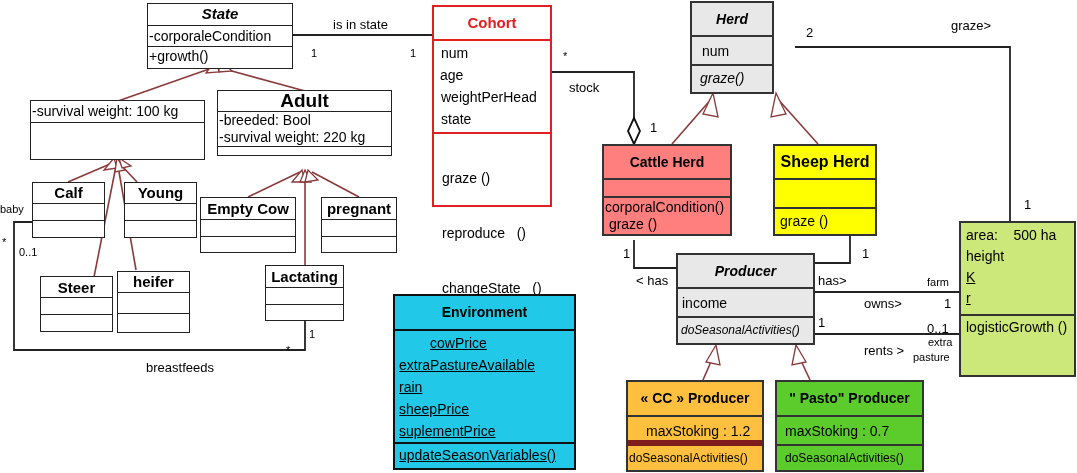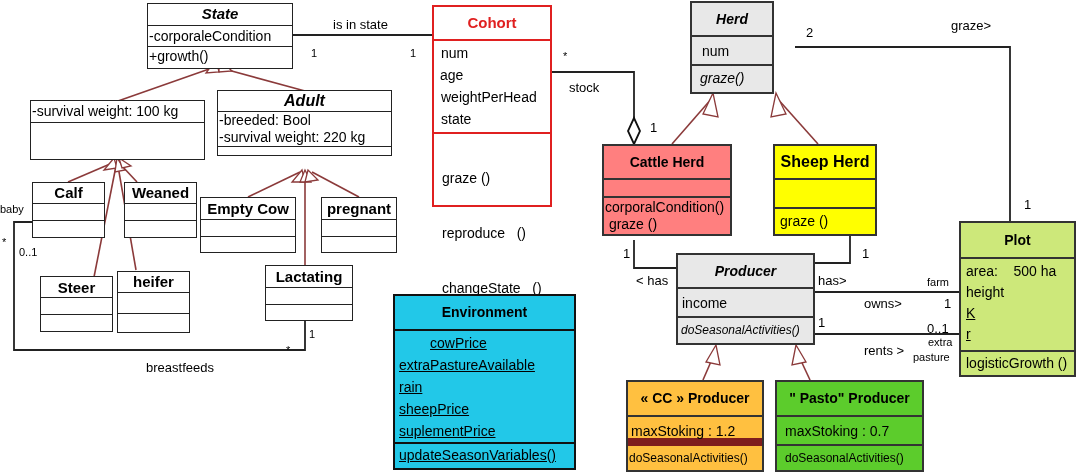--- a/index.html
+++ b/index.html
@@ -78,36 +78,36 @@
   <div class="sec" style="height:21px;line-height:20px;font-size:14px;padding-left:1px;">-corporaleCondition</div>
   <div class="sec" style="height:20px;line-height:19px;font-size:14px;padding-left:1px;">+growth()</div>
 </div>
 
 <div class="cls thin" style="left:30px;top:100px;width:175px;height:60px;">
   <div class="sec" style="height:22px;line-height:21px;font-size:14px;padding-left:1px;">-survival weight: 100 kg</div>
   <div class="sec" style="height:14px;"></div>
 </div>
 
 <div class="cls thin" style="left:217px;top:90px;width:175px;height:66px;">
-  <div class="hdr" style="height:21px;line-height:20px;font-style:italic;font-size:16px;">Adult</div>
+  <div class="hdr" style="height:21px;line-height:20px;font-size:19px;">Adult</div>
   <div class="sec" style="height:35px;font-size:14px;padding:1px 0 0 1px;">
     <div class="row" style="height:17px;">-breeded: Bool</div>
     <div class="row" style="height:17px;">-survival weight: 220 kg</div>
   </div>
   <div class="sec" style="height:8px;"></div>
 </div>
 
 <div class="cls thin" style="left:32px;top:182px;width:73px;height:56px;">
   <div class="hdr" style="height:21px;line-height:20px;font-size:15px;">Calf</div>
   <div class="sec" style="height:17px;"></div>
   <div class="sec" style="height:15px;"></div>
 </div>
 
 <div class="cls thin" style="left:124px;top:182px;width:73px;height:56px;">
-  <div class="hdr" style="height:21px;line-height:20px;font-size:15px;">Weaned</div>
+  <div class="hdr" style="height:21px;line-height:20px;font-size:15px;">Young</div>
   <div class="sec" style="height:17px;"></div>
   <div class="sec" style="height:15px;"></div>
 </div>
 
 <div class="cls thin" style="left:40px;top:276px;width:73px;height:56px;">
   <div class="hdr" style="height:21px;line-height:21px;font-size:15px;">Steer</div>
   <div class="sec" style="height:17px;"></div>
   <div class="sec" style="height:15px;"></div>
 </div>
 
@@ -122,21 +122,21 @@
   <div class="sec" style="height:17px;"></div>
   <div class="sec" style="height:14px;"></div>
 </div>
 
 <div class="cls thin" style="left:321px;top:197px;width:76px;height:56px;">
   <div class="hdr" style="height:22px;line-height:21px;font-size:15px;">pregnant</div>
   <div class="sec" style="height:17px;"></div>
   <div class="sec" style="height:14px;"></div>
 </div>
 
-<div class="cls thin" style="left:265px;top:265px;width:88px;height:56px;">
+<div class="cls thin" style="left:265px;top:265px;width:79px;height:56px;">
   <div class="hdr" style="height:22px;line-height:21px;font-size:15px;">Lactating</div>
   <div class="sec" style="height:17px;"></div>
   <div class="sec" style="height:14px;"></div>
 </div>
 
 <div class="cls" style="left:432px;top:5px;width:120px;height:202px;border-color:#e02020;">
   <div class="hdr" style="height:34px;line-height:32px;font-size:15px;color:#e02020;border-bottom-color:#e02020;">Cohort</div>
   <div class="sec" style="height:93px;border-bottom:2px solid #e02020;font-size:14px;padding:5px 0 0 7px;">
     <div class="row" style="height:22px;">num</div>
     <div class="row" style="height:22px;margin-left:-1px;">age</div>
@@ -172,32 +172,31 @@
 </div>
 
 <div class="cls" style="left:676px;top:253px;width:139px;height:92px;background:#e8e8e8;">
   <div class="hdr" style="height:34px;line-height:32px;font-style:italic;font-size:14px;">Producer</div>
   <div class="sec" style="height:29px;line-height:28px;border-bottom:2px solid #333;font-size:14px;padding-left:4px;">income</div>
   <div class="sec" style="line-height:25px;font-size:12px;padding-left:3px;font-style:italic;">doSeasonalActivities()</div>
 </div>
 
 <div class="cls" style="left:626px;top:380px;width:138px;height:92px;background:#ffc040;">
   <div class="hdr" style="height:35px;line-height:33px;font-size:14px;">« CC » Producer</div>
-  <div class="sec" style="height:29px;line-height:28px;border-bottom:8px solid #7f1d1d;font-size:14px;padding-left:3px;">maxStoking : 1.2</div>
+  <div class="sec" style="height:29px;line-height:28px;border-bottom:6px solid #7f1d1d;font-size:14px;padding-left:18px;">maxStoking : 1.2</div>
   <div class="sec" style="line-height:24px;font-size:12px;padding-left:1px;">doSeasonalActivities()</div>
 </div>
 
 <div class="cls" style="left:775px;top:380px;width:149px;height:92px;background:#5ccc2c;">
   <div class="hdr" style="height:35px;line-height:33px;font-size:14px;white-space:pre;">" Pasto" Producer</div>
   <div class="sec" style="height:29px;line-height:28px;border-bottom:2px solid #333;font-size:14px;padding-left:8px;">maxStoking : 0.7</div>
   <div class="sec" style="line-height:24px;font-size:12px;padding-left:8px;">doSeasonalActivities()</div>
 </div>
 
 <div class="cls" style="left:959px;top:221px;width:117px;height:156px;background:#cde87a;">
-  <div class="hdr" style="height:36px;line-height:34px;font-size:14px;">Plot</div>
   <div class="sec" style="height:93px;border-bottom:2px solid #333;font-size:14px;padding:5px 0 0 5px;">
     <div class="row" style="height:21px;white-space:pre;">area:    500 ha</div>
     <div class="row" style="height:21px;">height</div>
     <div class="row u" style="height:21px;">K</div>
     <div class="row u" style="height:21px;">r</div>
   </div>
   <div class="sec" style="line-height:22px;font-size:14px;padding-left:5px;">logisticGrowth ()</div>
 </div>
 
 <div class="cls" style="left:393px;top:294px;width:183px;height:176px;background:#22c8e8;border-color:#111;">

